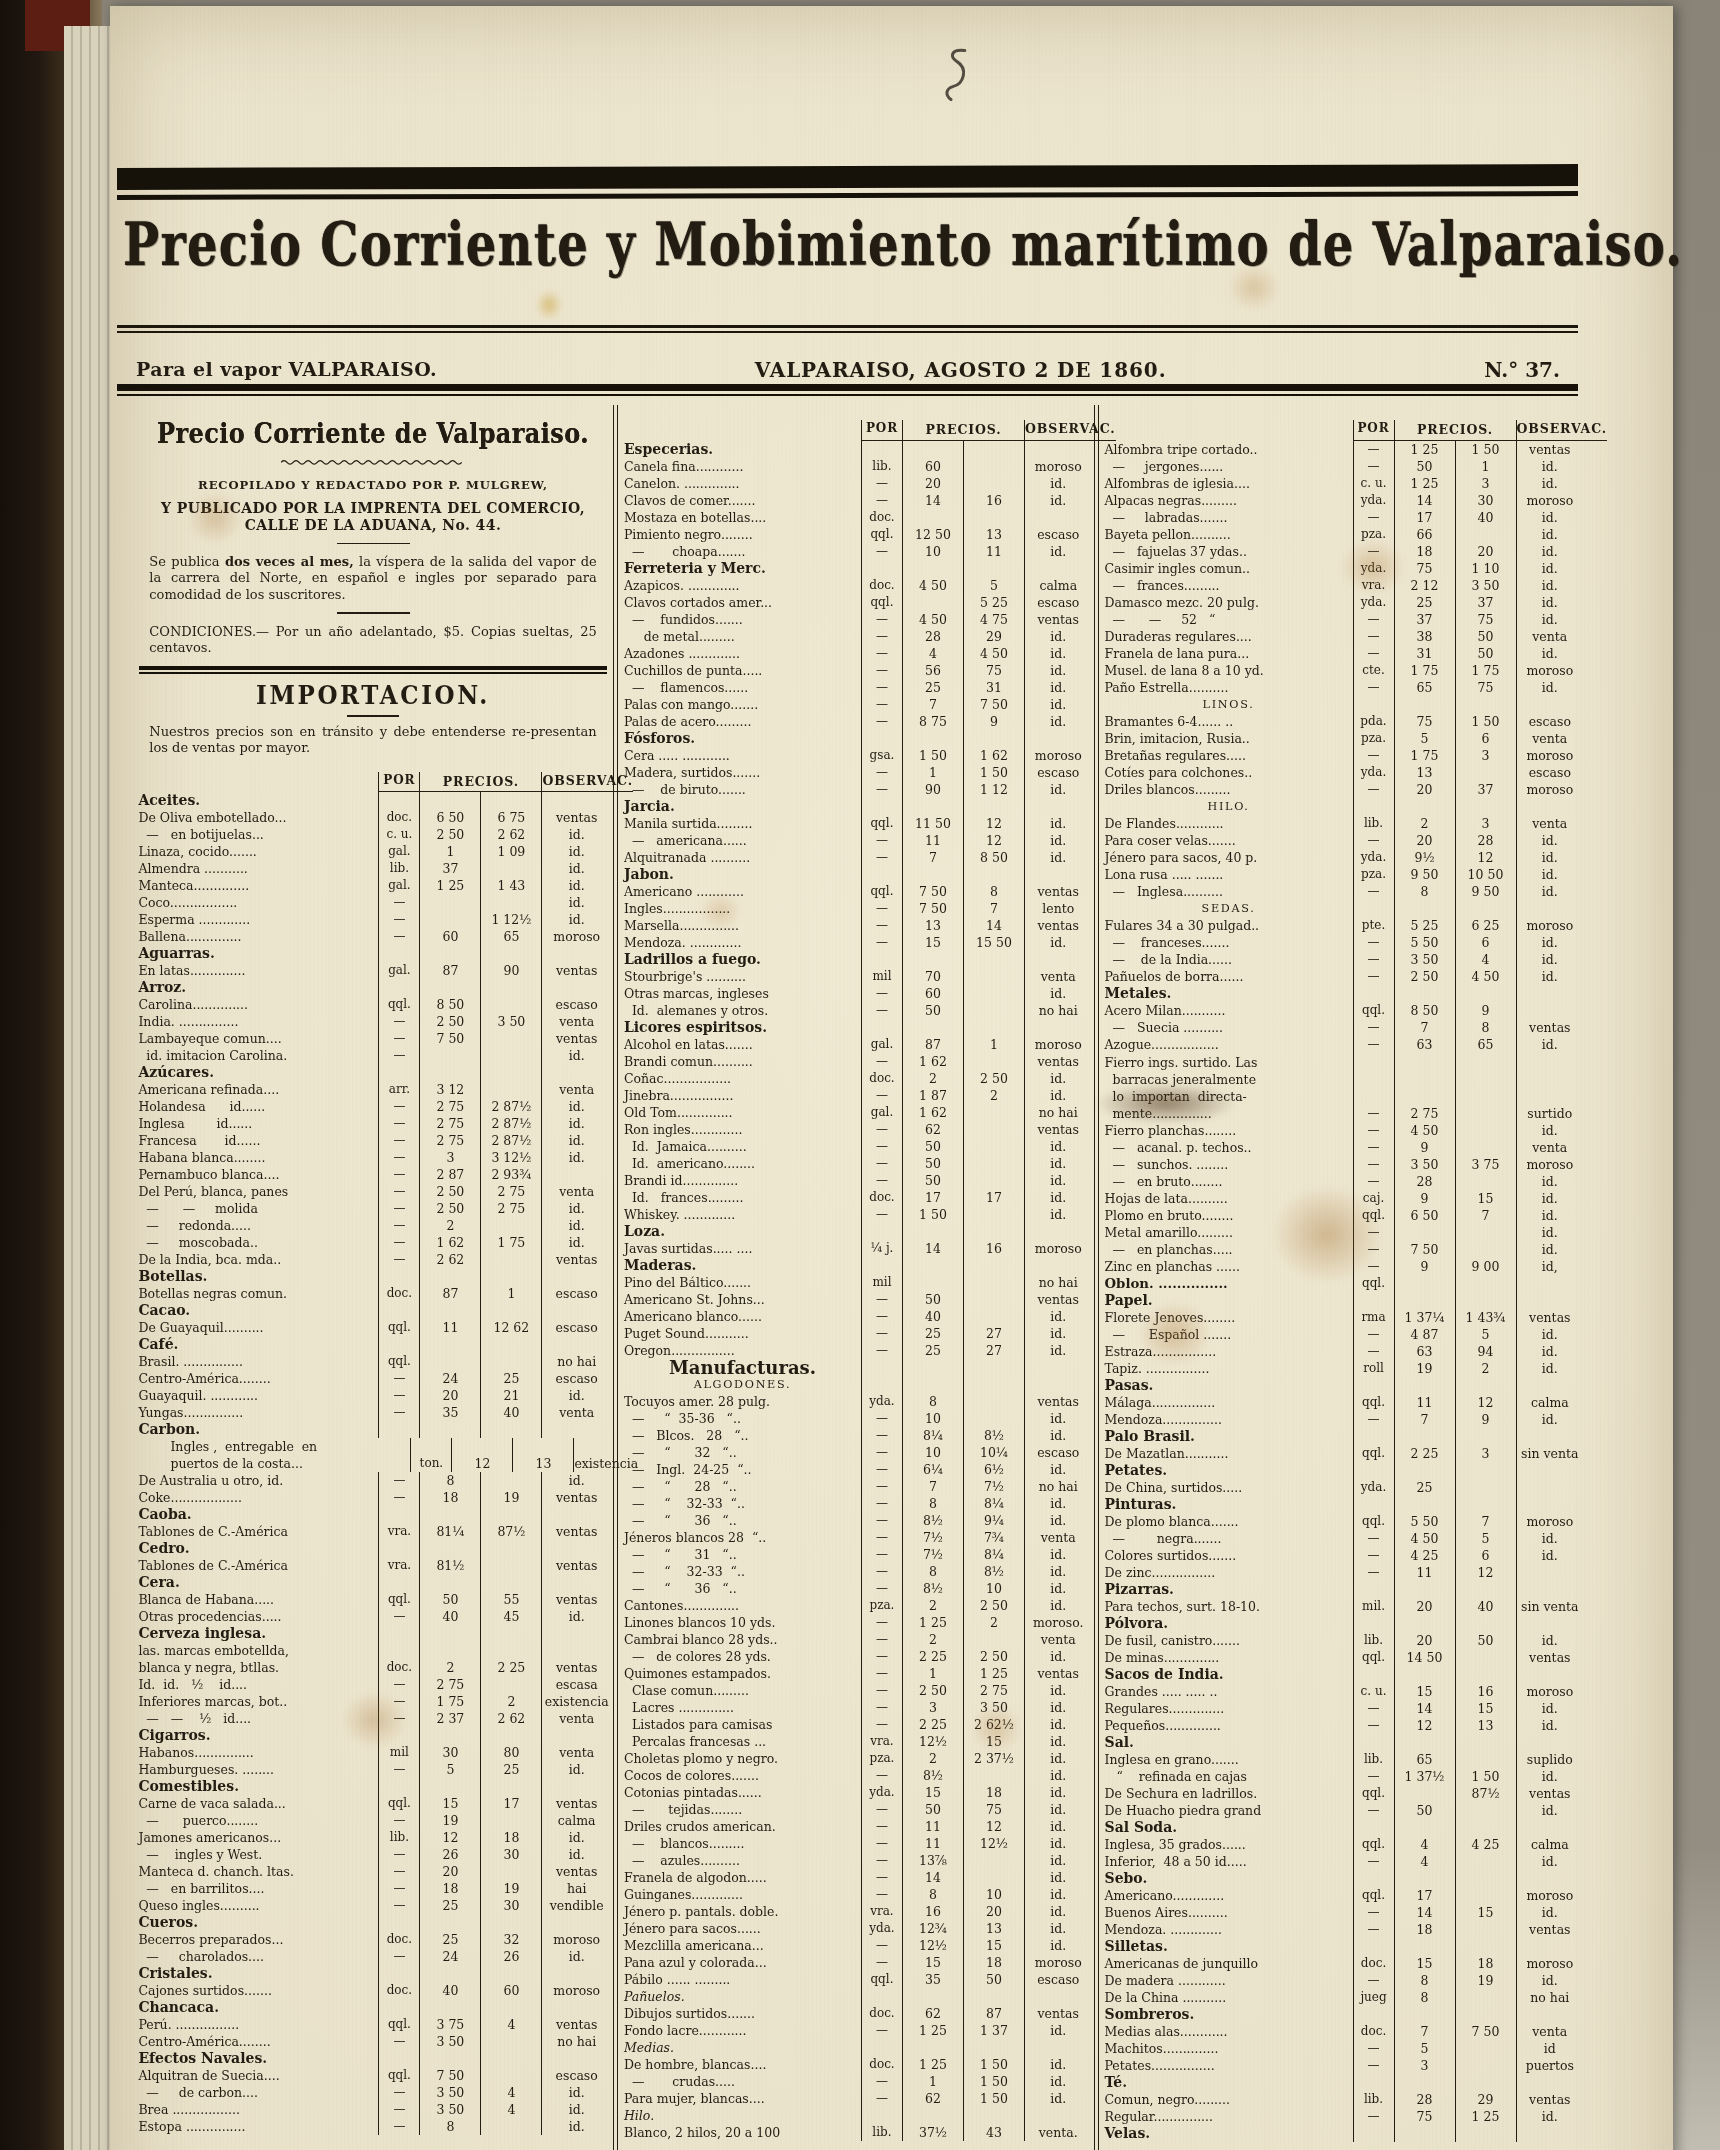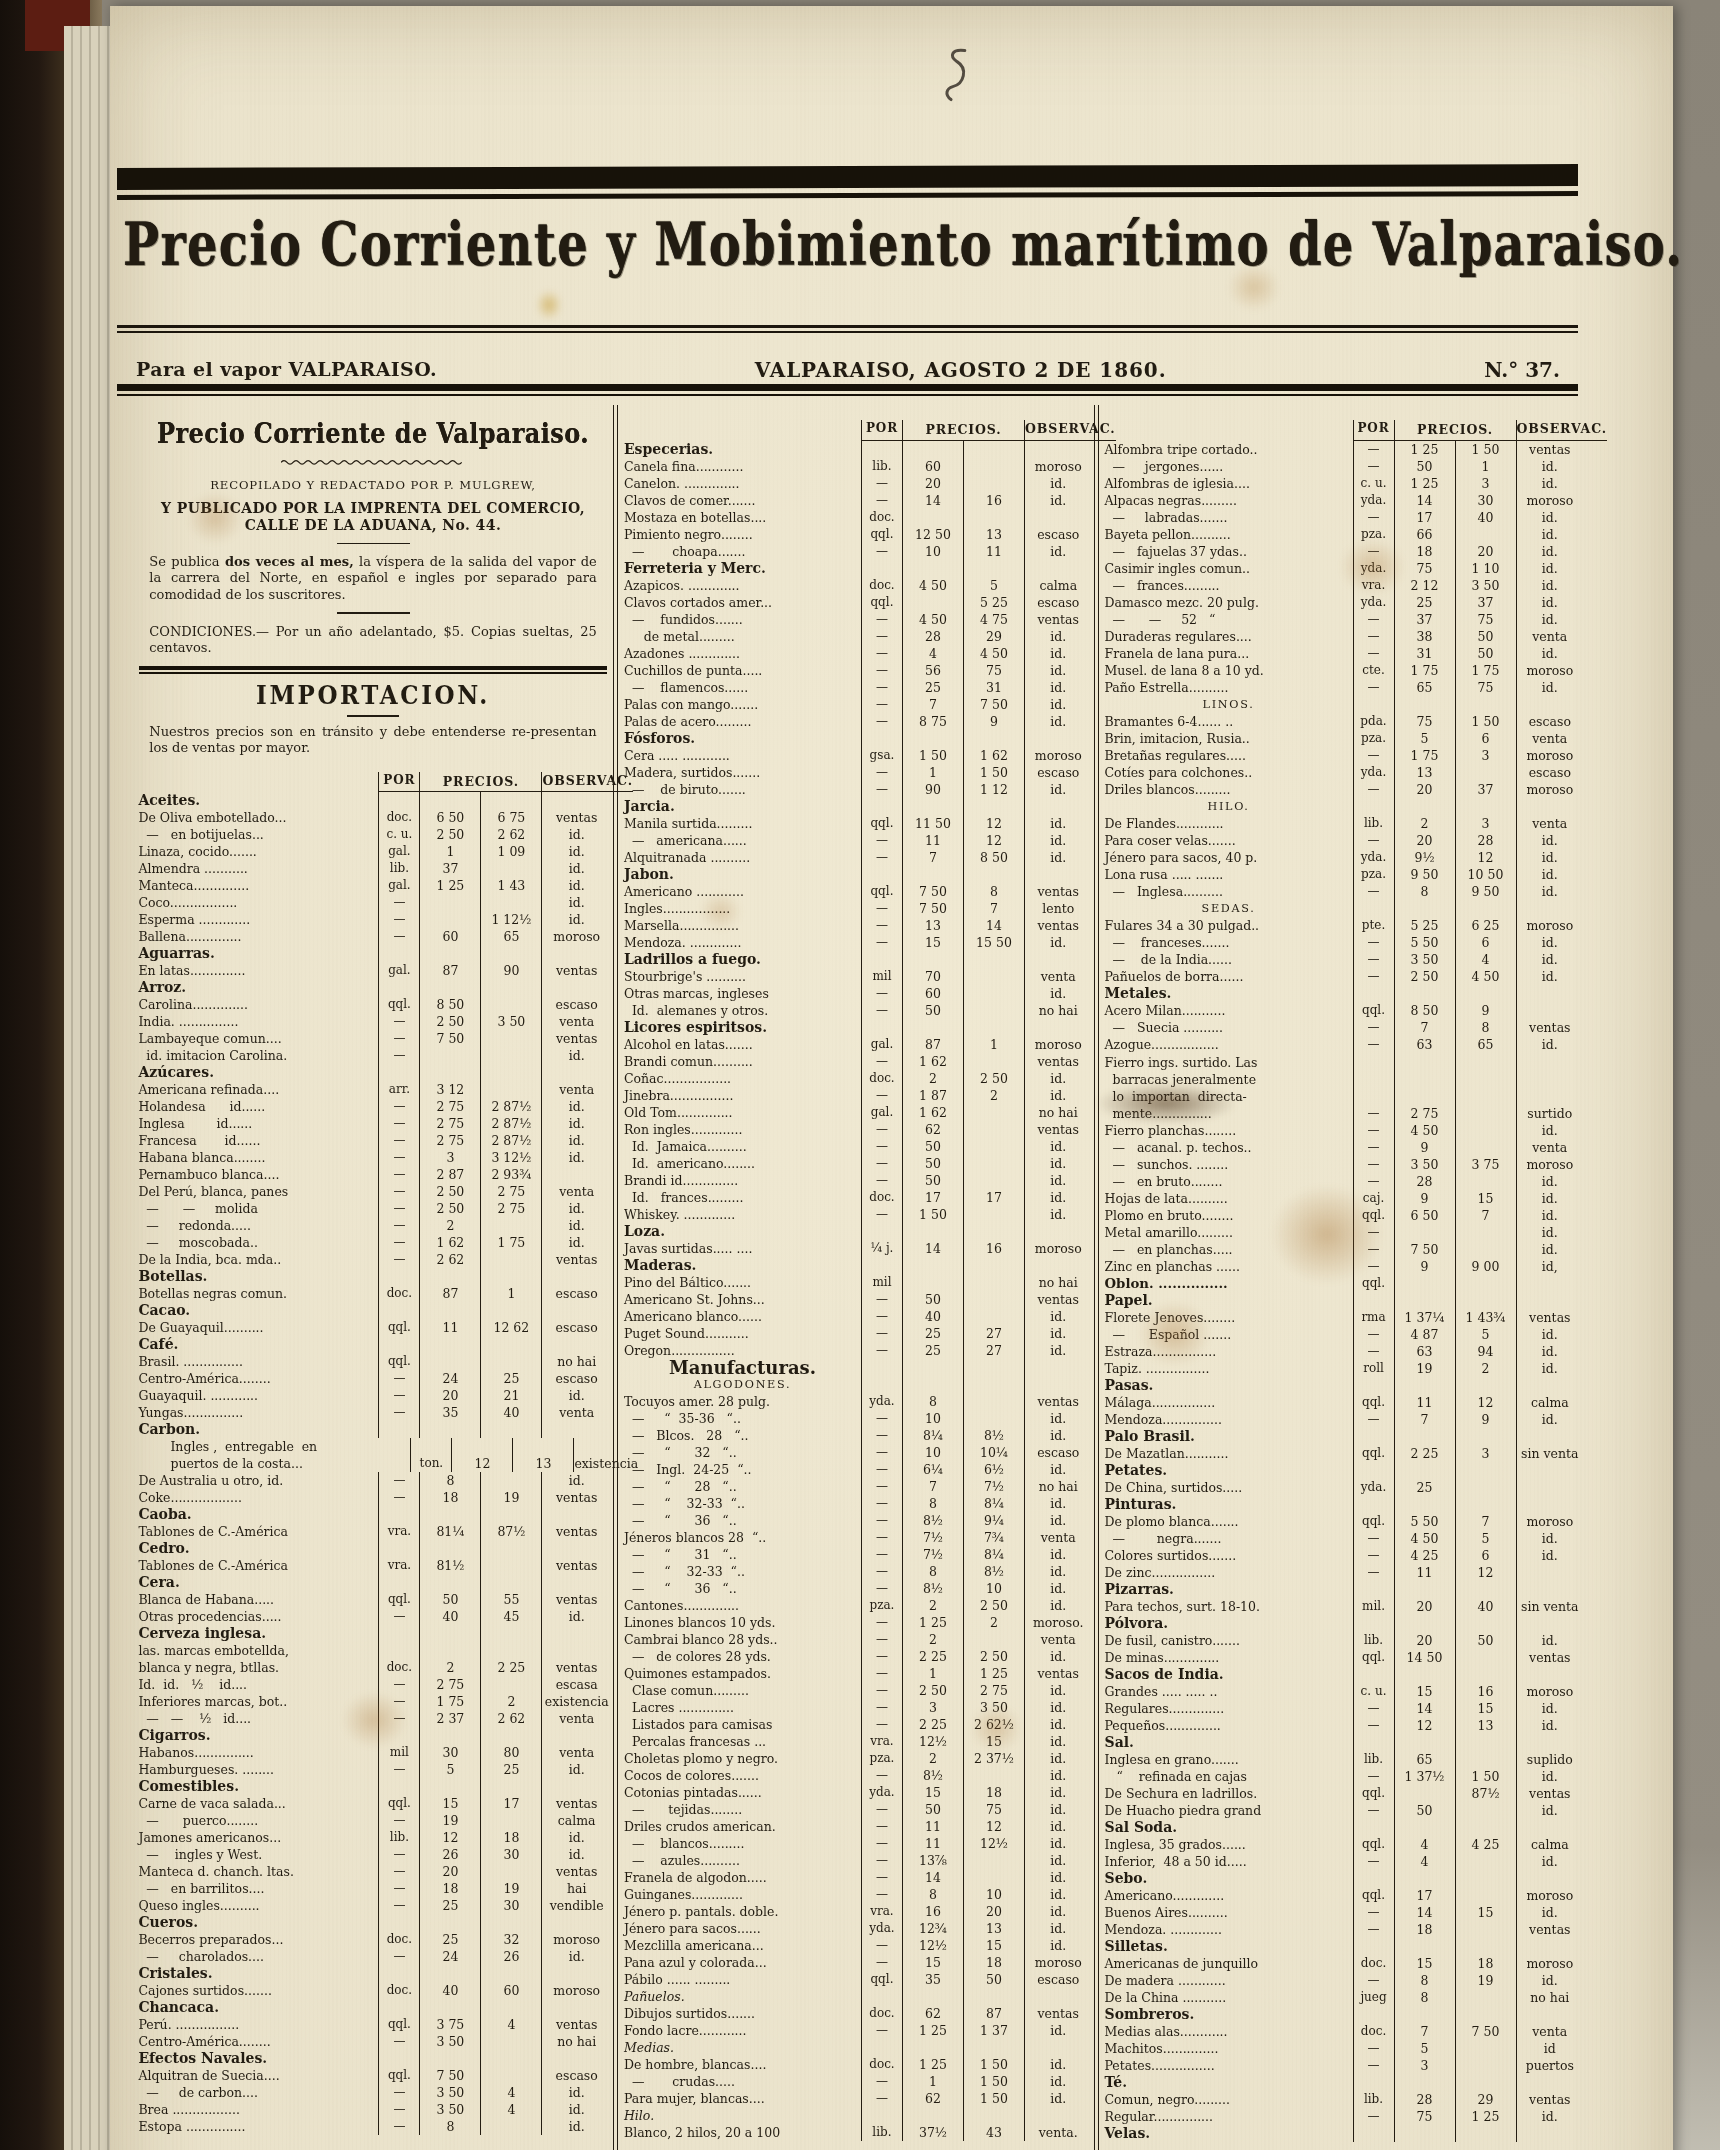--- a/index.html
+++ b/index.html
@@ -40,21 +40,21 @@
   .col2{width:471px;}
   .col3{width:482px;}
   .vdiv{flex:0 0 5.2px;margin:0 2.2px;height:100%;
     background:linear-gradient(90deg,#241d12 0 1.3px,rgba(0,0,0,0) 1.3px 3.9px,#241d12 3.9px 5.2px);}
 
   
   .lh{padding:2.6px 4.3px 0 4.3px;}
   .lh-title{font-size:24px;font-weight:bold;text-align:center;margin-top:11.2px;letter-spacing:0.4px;
     text-shadow:0 0 0.4px #221c12;transform:scaleY(1.15);}
   .wavy{display:block;margin:11.2px auto 1.7px auto;}
-  .lh-line1{font-size:11.6px;text-align:center;margin-top:12px;letter-spacing:0.9px;font-weight:normal;}
+  .lh-line1{font-size:11.6px;text-align:center;margin-top:12px;letter-spacing:0.9px;font-weight:bold;}
   .lh-line2{font-size:14px;text-align:center;margin-top:7.7px;letter-spacing:0.4px;font-weight:bold;}
   .lh-line3{font-size:14px;text-align:center;margin-top:1.7px;letter-spacing:0.4px;font-weight:bold;}
   .srule{width:73px;height:1.7px;background:#221c12;margin:9.5px auto;}
   .lh-para{font-size:13px;line-height:16.3px;text-align:justify;margin:0 10px;}
   .hrule1{height:3.9px;background:#171209;margin:10.3px 0 1.7px 0;}
   .hrule2{height:1.7px;background:#171209;margin:0 0 3.4px 0;}
   .lh-imp{font-size:23px;font-weight:bold;text-align:center;letter-spacing:2.6px;margin-top:7.7px;transform:scaleY(1.1);}
   .srule2{width:52px;height:1.7px;background:#221c12;margin:6.9px auto;}
 
   

